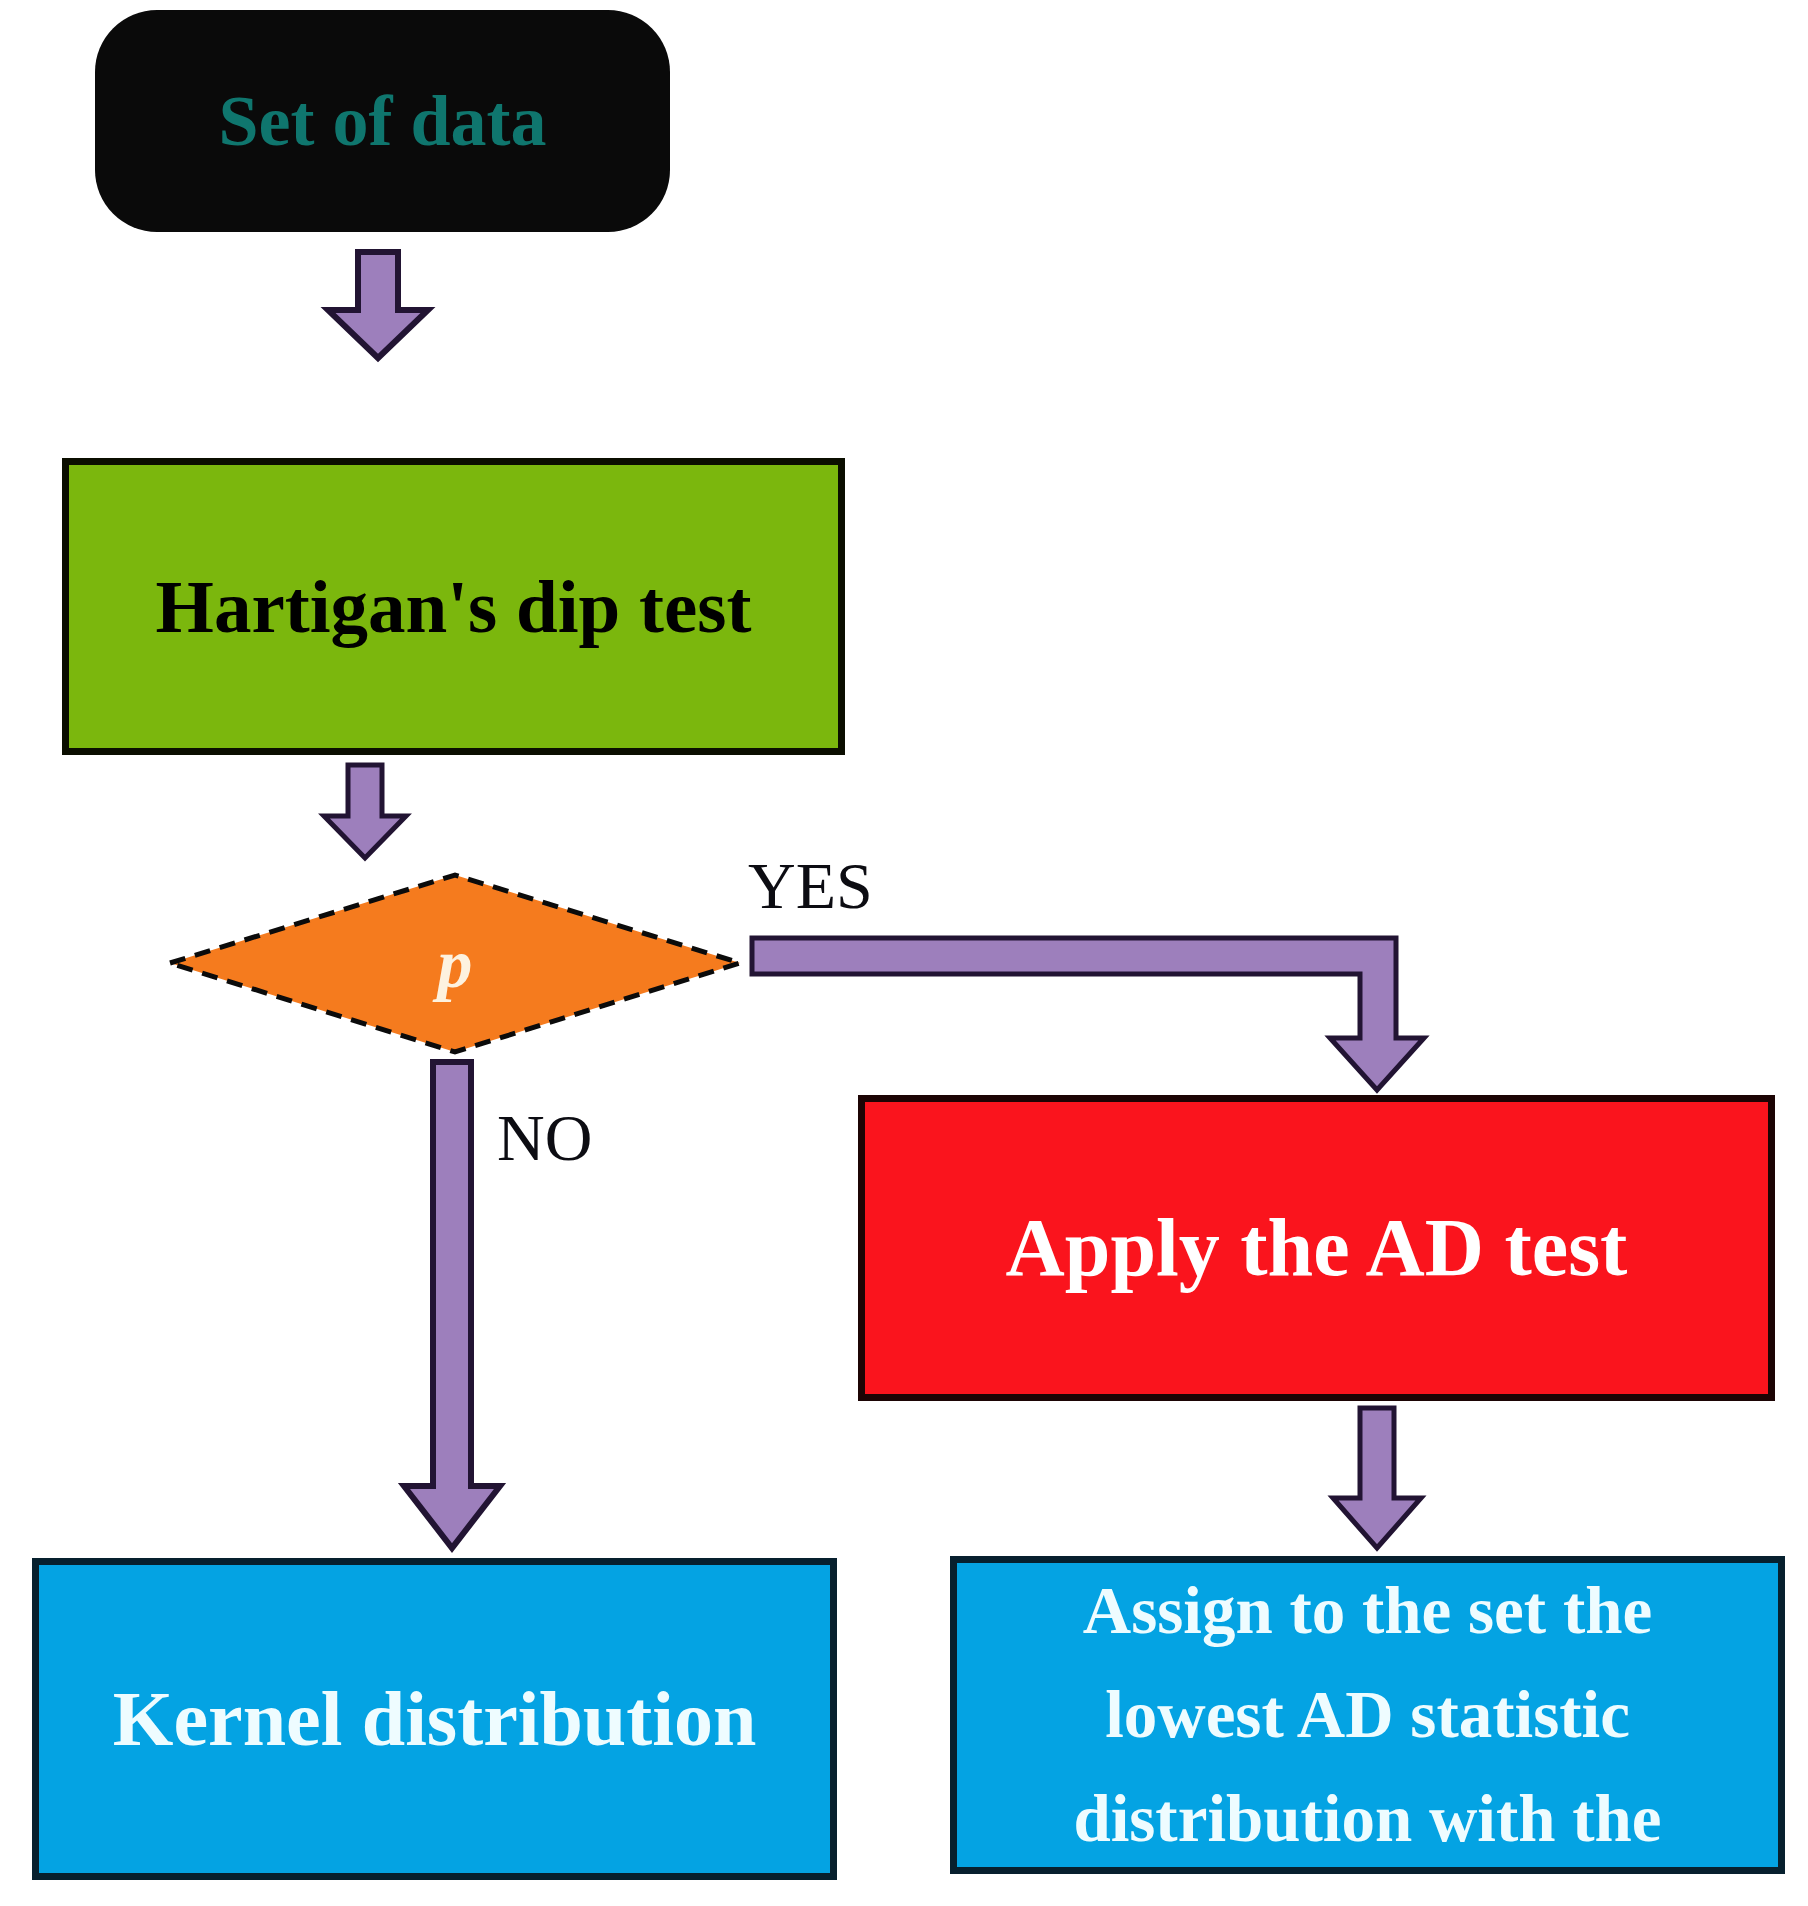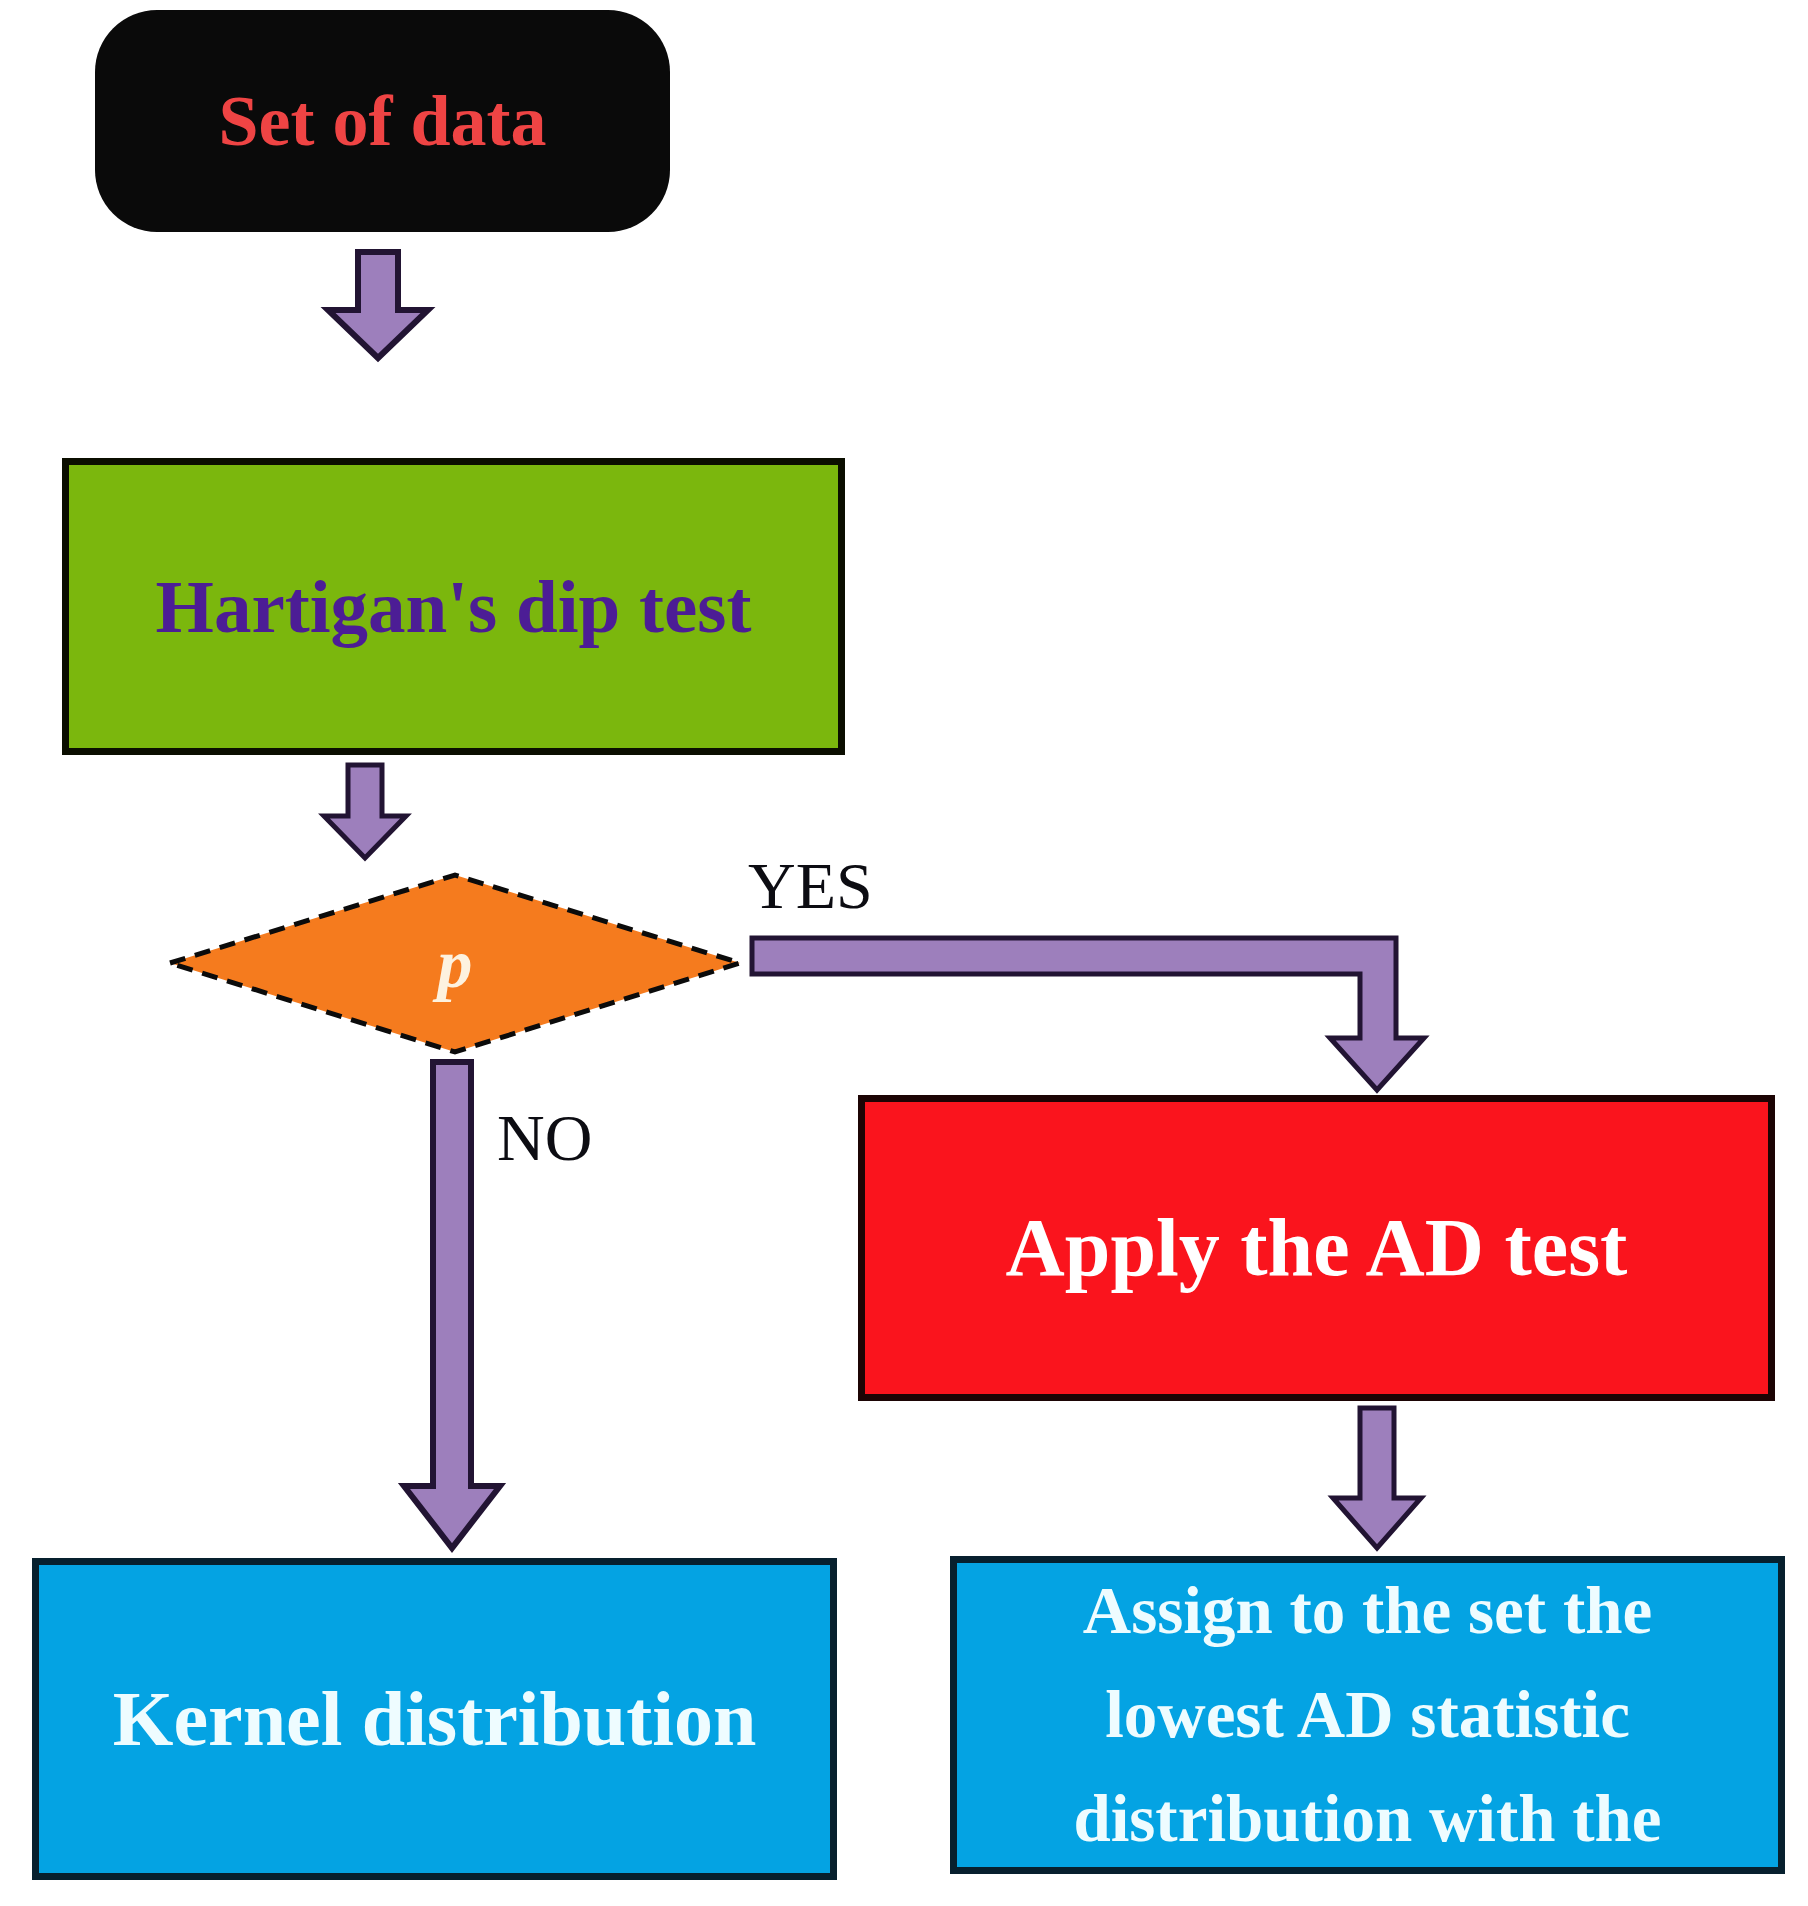--- a/index.html
+++ b/index.html
@@ -10,28 +10,28 @@
     font-family:"Liberation Serif","DejaVu Serif",serif;
     overflow:hidden;
   }
   .node{
     position:absolute;
     display:flex;align-items:center;justify-content:center;
     text-align:center;font-weight:bold;box-sizing:border-box;
   }
   .node-start{
     background:var(--node-start,#0a0a0a);
-    color:#ef4444;
+    color:#0f766e;
     border-radius:62px;
     font-size:72px;
   }
   .node-dip{
     background:var(--node-dip,#7bb70d);
     border:7px solid #0b0e00;
-    color:#4c1d95;
+    color:#000000;
     font-size:75px;
   }
   .node-ad{
     background:var(--node-ad,#fa141d);
     border:7px solid #1c0404;
     color:#ffffff;
     font-size:82px;
   }
   .node-blue{
     background:var(--node-result,#04a3e3);

